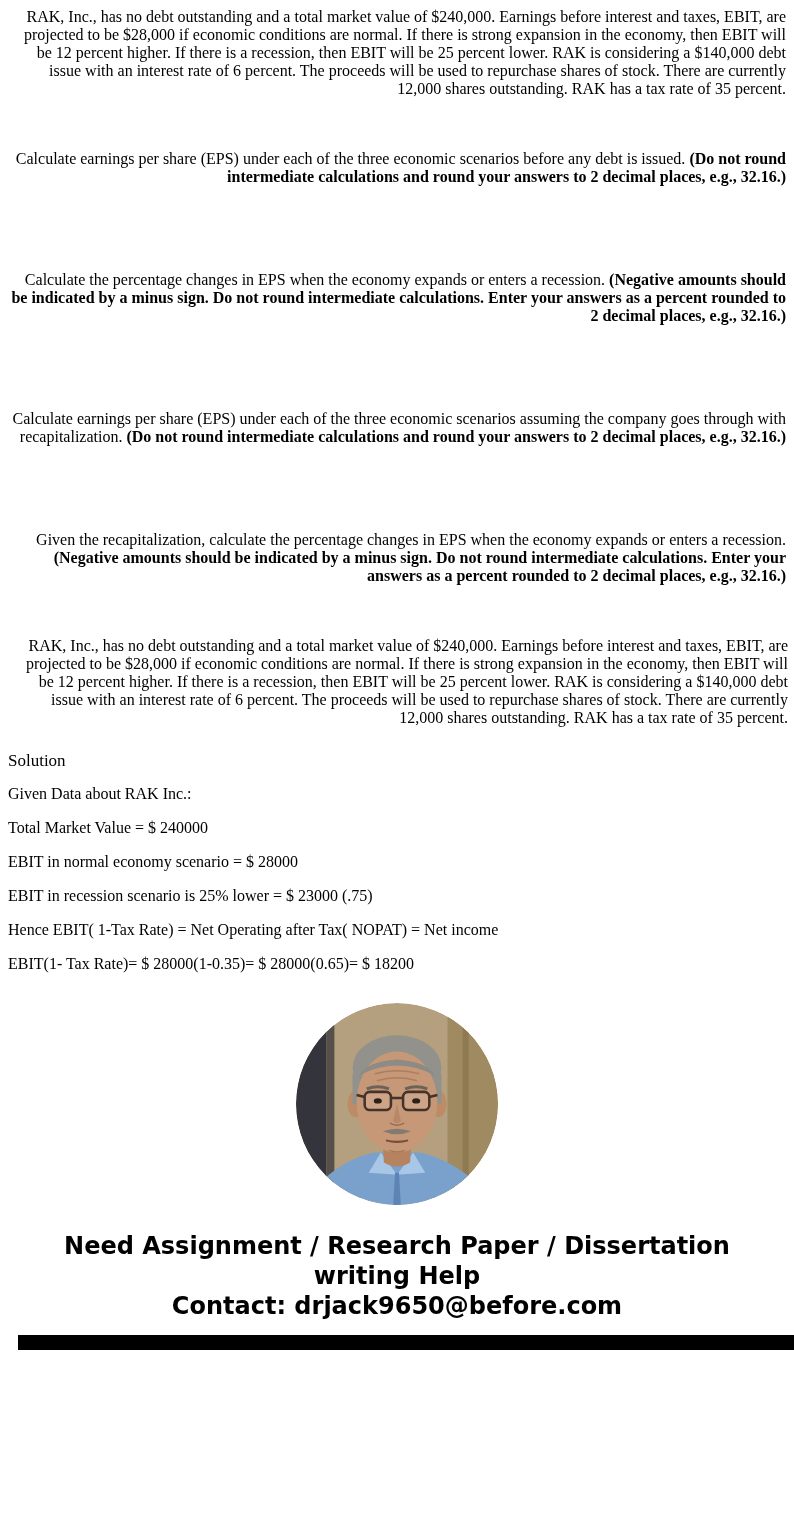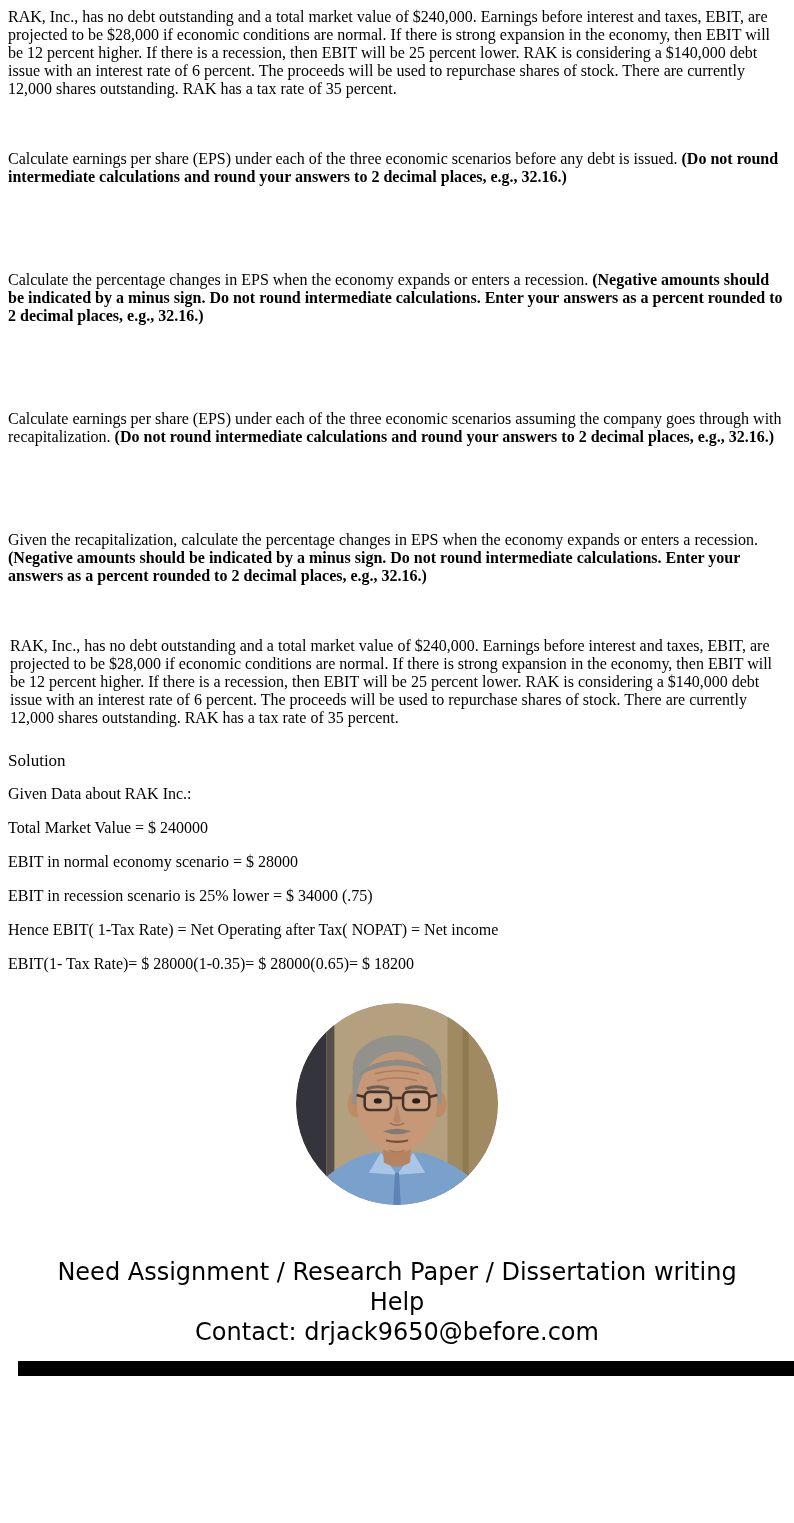--- a/index.html
+++ b/index.html
@@ -5,21 +5,21 @@
   html, body { margin: 0; padding: 0; background: #ffffff; }
   body {
     width: 794px;
     color: #000000;
     font-family: "Liberation Serif", serif;
     font-size: 16px;
   }
   .page { padding: 8px 8px 0 8px; }
 
   p { margin: 0; line-height: 18px; }
-  .para { width: 778px; }
+  .para { width: 778px; text-align: right; }
 
   .intro        { margin-bottom: 52px; }
   .q1, .q2, .q3 { margin-bottom: 85px; }
   .q4           { margin-bottom: 52px; }
   .repeated     { margin-left: 2px; margin-bottom: 24px; }
 
   .solution-heading {
     font-size: 17px;
     font-weight: normal;
     line-height: 20px;
@@ -35,24 +35,24 @@
   }
   .portrait {
     width: 202px;
     height: 202px;
     border-radius: 50%;
     display: inline-block;
     overflow: hidden;
   }
 
   .footer {
-    margin-top: 48px;
+    margin-top: 22px;
     text-align: center;
     font-family: "DejaVu Sans", sans-serif;
-    font-weight: normal;
+    font-weight: bold;
     font-size: 24px;
     line-height: 30px;
   }
   .footer p { line-height: 30px; margin: 0; }
   .footer .help { width: 740px; margin: 0 auto; }
 
   .bottom-bar {
     margin-top: 14px;
     margin-left: 10px;
     width: 784px;
@@ -75,21 +75,21 @@
 
   <p class="para q4"><span>Given the recapitalization, calculate the percentage changes in EPS when the economy expands or enters a recession. </span><strong>(Negative amounts should be indicated by a minus sign. Do not round intermediate calculations. Enter your answers as a percent rounded to 2 decimal places, e.g., 32.16.)</strong></p>
 
   <p class="para repeated">RAK, Inc., has no debt outstanding and a total market value of $240,000. Earnings before interest and taxes, EBIT, are projected to be $28,000 if economic conditions are normal. If there is strong expansion in the economy, then EBIT will be 12 percent higher. If there is a recession, then EBIT will be 25 percent lower. RAK is considering a $140,000 debt issue with an interest rate of 6 percent. The proceeds will be used to repurchase shares of stock. There are currently 12,000 shares outstanding. RAK has a tax rate of 35 percent.</p>
 
   <h2 class="solution-heading">Solution</h2>
 
   <p class="solution-line">Given Data about RAK Inc.:</p>
   <p class="solution-line">Total Market Value = $ 240000</p>
   <p class="solution-line">EBIT in normal economy scenario = $ 28000</p>
-  <p class="solution-line">EBIT in recession scenario is 25% lower = $ 34000 (.75)</p>
+  <p class="solution-line">EBIT in recession scenario is 25% lower = $ 23000 (.75)</p>
   <p class="solution-line">Hence EBIT( 1-Tax Rate) = Net Operating after Tax( NOPAT) = Net income</p>
   <p class="solution-line">EBIT(1- Tax Rate)= $ 28000(1-0.35)= $ 28000(0.65)= $ 18200</p>
 
   <div class="photo-wrap">
     <span class="portrait">
       <svg width="202" height="202" viewBox="0 0 200 200" xmlns="http://www.w3.org/2000/svg">
         <defs>
           <clipPath id="circ">
               <circle cx="100" cy="100" r="100"></circle>
             </clipPath>

